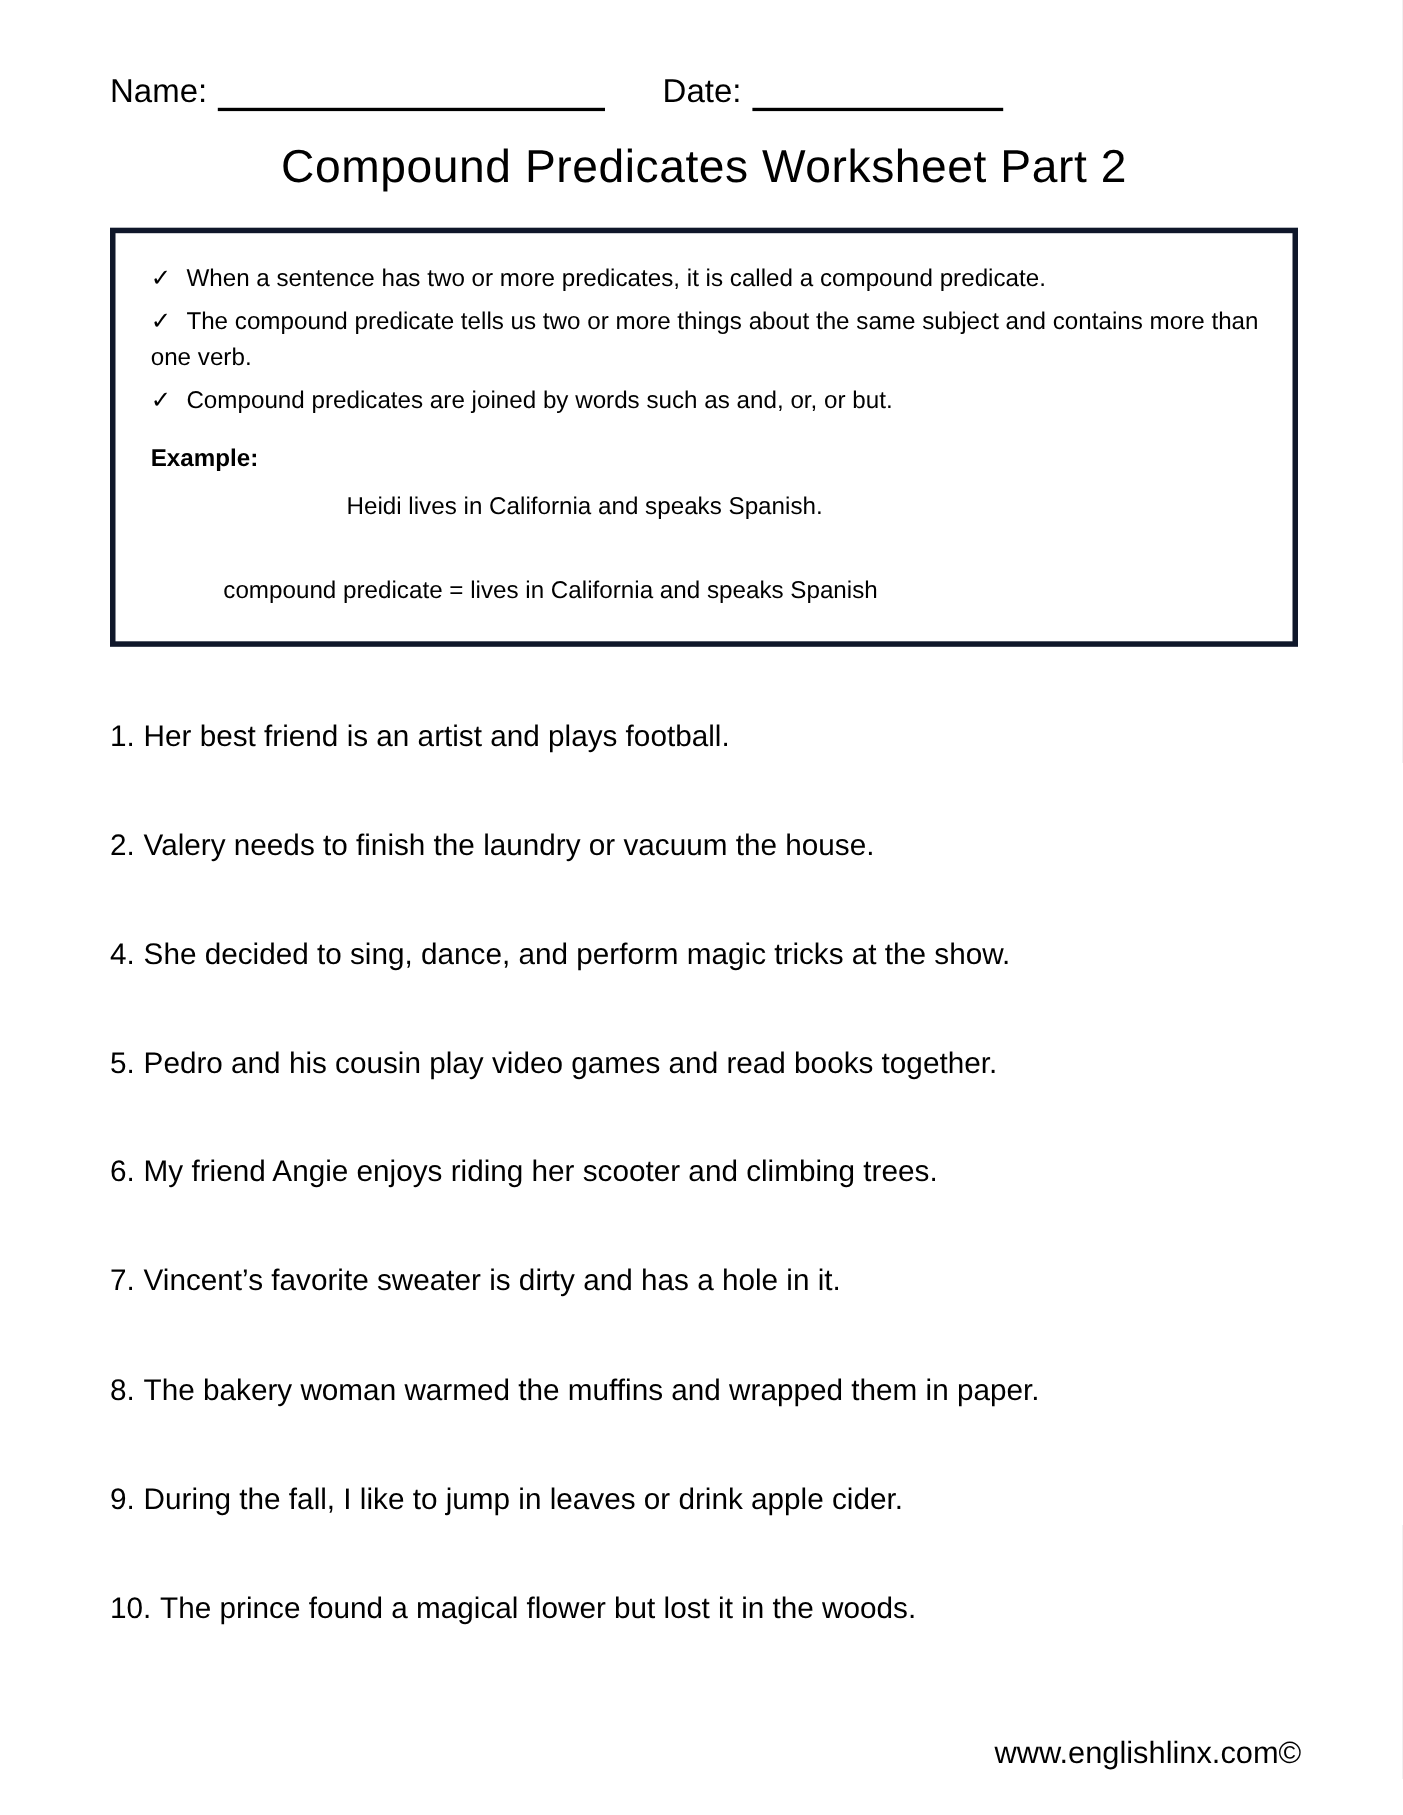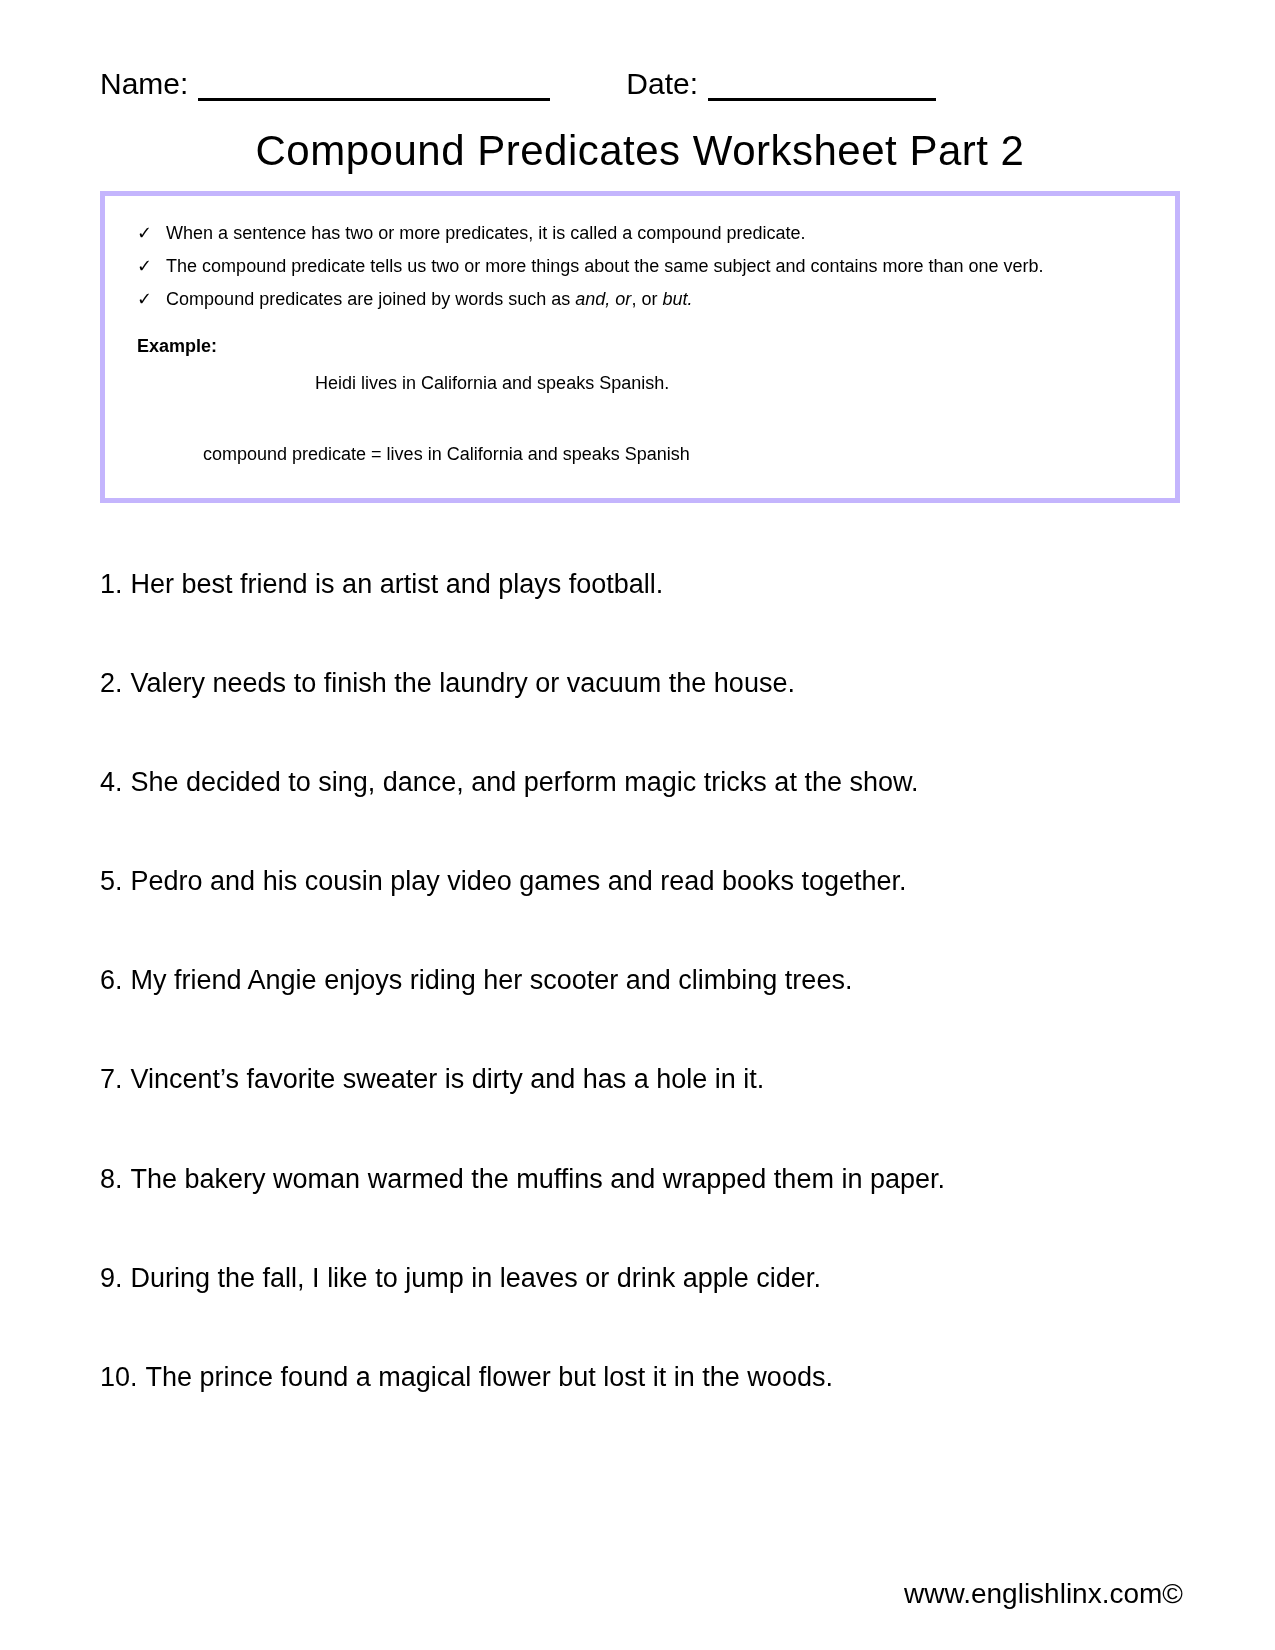--- a/index.html
+++ b/index.html
@@ -13,21 +13,20 @@
     padding: 66px 95px 0 100px;
     font-family: "Liberation Sans", sans-serif;
     color: #000;
   }
 
   
   .header-row {
     display: flex;
     align-items: flex-end;
     font-size: 30px;
-    gap: 24px;
   }
   .field-group { display: flex; align-items: flex-end; }
   .blank-line {
     display: inline-block;
     border-bottom: 3px solid #000;
     height: 32px;
     margin-left: 10px;
   }
   .name-line { width: 352px; }
   .date-group { margin-left: 52px; text-align: right; }
@@ -37,29 +36,29 @@
   .page-title {
     margin-top: 26px;
     text-align: center;
     font-size: 42px;
     font-weight: 400;
     letter-spacing: 0.5px;
   }
 
   
   .info-box {
-    margin-top: 16px;
-    border: 5px solid #c4b5fd;
+    margin-top: 32px;
+    border: 5px solid #0f172a;
     padding: 24px 30px 30px 32px;
-    font-size: 18px;
+    font-size: 22px;
     line-height: 1.5;
   }
   .bullet-row { margin-bottom: 6px; }
   .check { display: inline-block; margin-right: 14px; }
-  .italic { font-style: italic; }
+  .italic { }
   .example-label { font-weight: 700; margin-top: 20px; }
   .example-sentence { margin-top: 10px; padding-left: 178px; }
   .example-answer { margin-top: 44px; padding-left: 66px; }
 
   
   .instructions {
     margin-top: 52px;
     font-size: 27px;
     font-weight: 700;
   }

